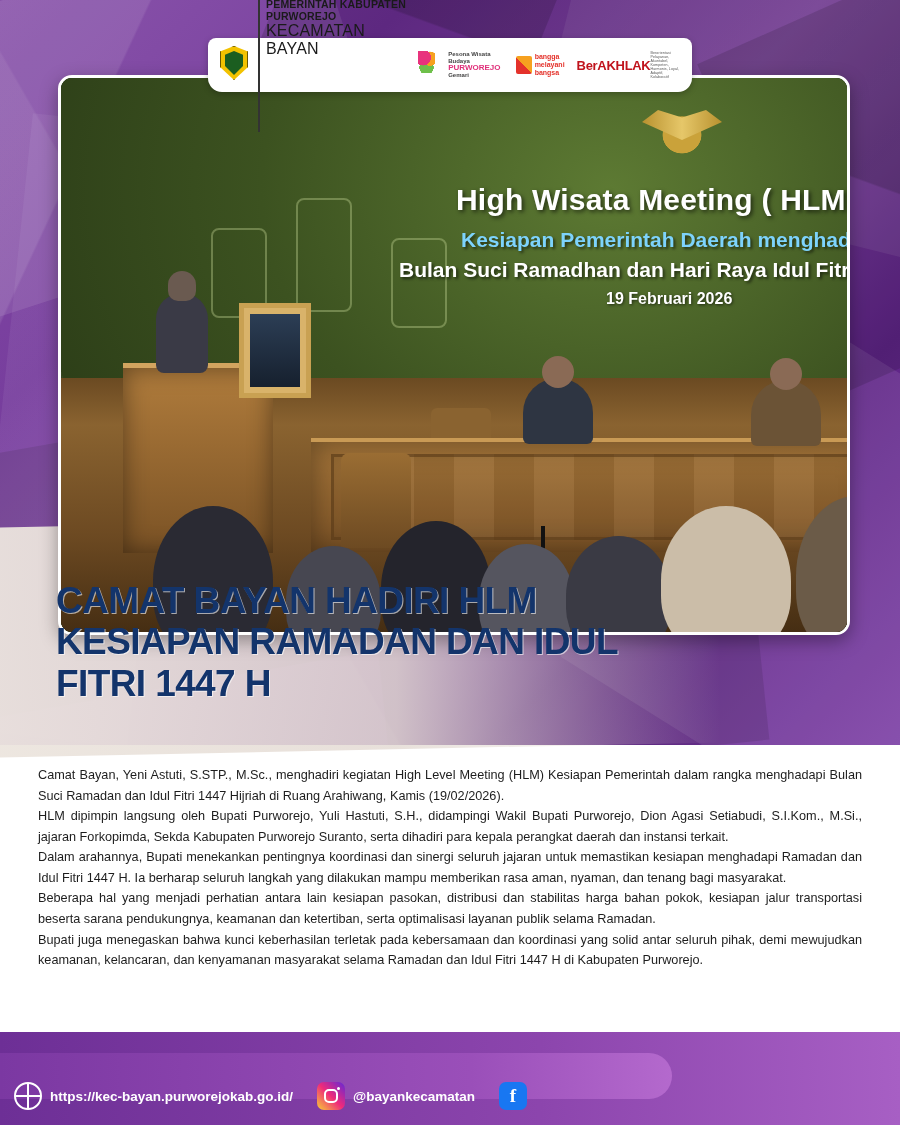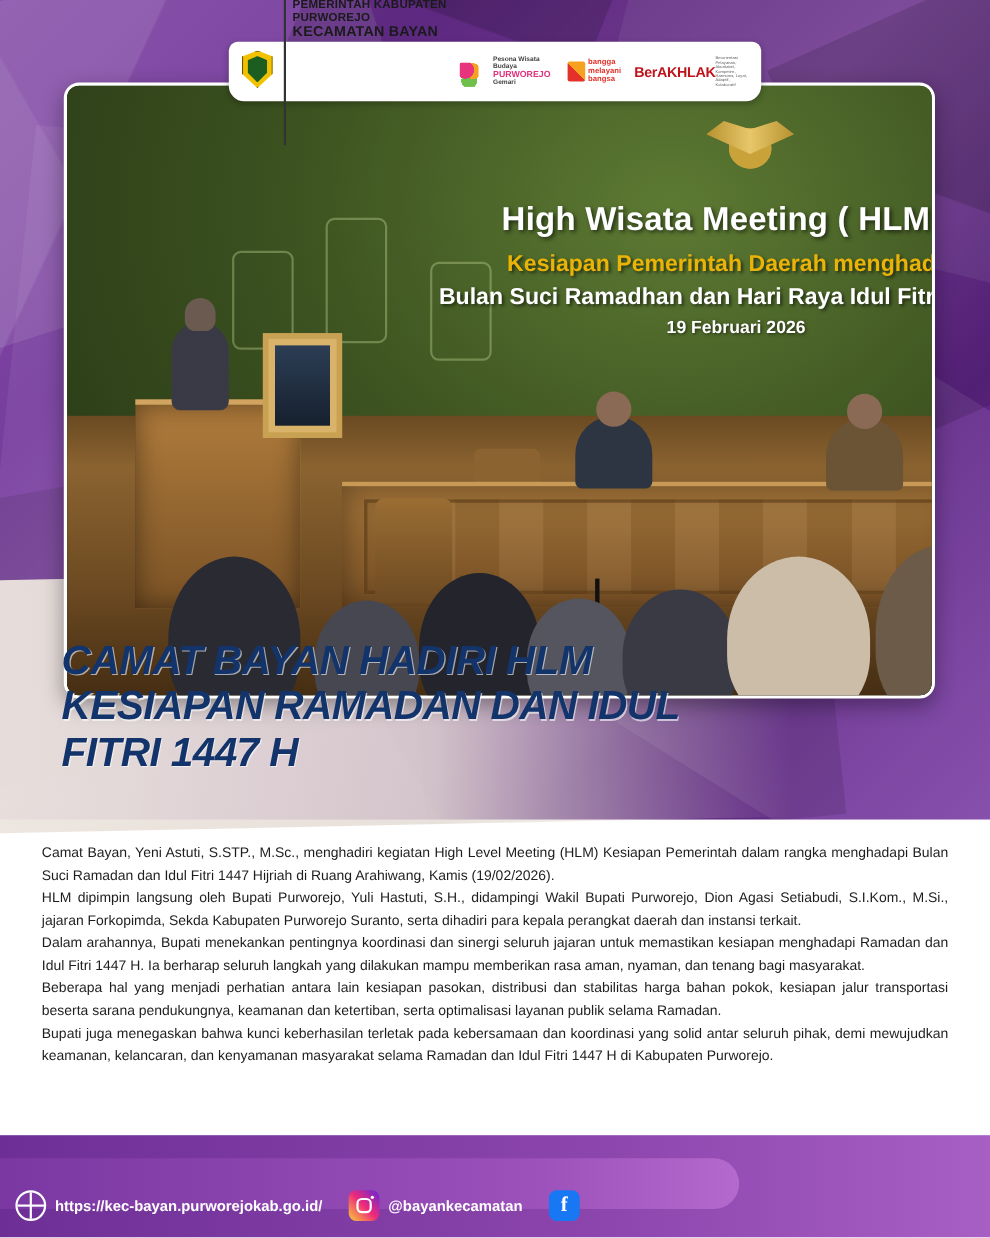--- a/index.html
+++ b/index.html
@@ -58,23 +58,23 @@
     width:28px;height:34px;background:#f2c200;
     clip-path:polygon(50% 0,100% 16%,100% 62%,50% 100%,0 62%,0 16%);
     border:1px solid #6b5700;box-sizing:border-box;
   }
   .crest .inner{
     position:absolute;left:5px;top:5px;width:18px;height:24px;background:#1b5e20;
     clip-path:polygon(50% 0,100% 16%,100% 62%,50% 100%,0 62%,0 16%);
   }
   .hdr-text{display:flex;flex-direction:column;justify-content:center;line-height:1.15;padding-left:6px;border-left:2px solid #333;}
   .hdr-text .l1{font-size:10.5px;font-weight:700;color:#1a1a1a;letter-spacing:.2px;}
-  .hdr-text .l2{font-size:13px;font-weight:700;color:#1a1a1a;letter-spacing:.2px;}
+  .hdr-text .l2{font-size:16px;font-weight:400;color:#1a1a1a;letter-spacing:.2px;}
   .logos{margin-left:auto;display:flex;align-items:center;gap:12px;}
-  .logo-pwr{display:flex;align-items:flex-end;gap:13px;}
+  .logo-pwr{display:flex;align-items:flex-start;gap:13px;}
   .logo-pwr .mark{
     width:20px;height:22px;
     background:
       radial-gradient(circle at 30% 30%,#e8337d 0 40%,transparent 41%),
       radial-gradient(circle at 70% 35%,#f6a11f 0 38%,transparent 39%),
       radial-gradient(circle at 50% 75%,#6ec04a 0 38%,transparent 39%);
   }
   .logo-pwr .txt{font-size:6px;line-height:1.05;color:#444;font-weight:700;}
   .logo-pwr .txt b{display:block;font-size:8px;color:#e0307a;}
   .logo-bmb{display:flex;align-items:center;gap:3px;}
@@ -117,21 +117,21 @@
     content:"";position:absolute;left:5px;top:18px;width:80px;height:30px;
     background:linear-gradient(90deg,#b8912f,#e6c769,#b8912f);
     clip-path:polygon(0 40%,20% 0,50% 25%,80% 0,100% 40%,50% 100%);
   }
   .banner-title{
     position:absolute;left:395px;top:105px;width:420px;color:#fff;
     font-weight:800;font-size:30px;text-shadow:2px 2px 4px rgba(0,0,0,.6);
     letter-spacing:.2px;
   }
   .banner-sub1{
-    position:absolute;left:400px;top:150px;width:430px;color:#eab308;
+    position:absolute;left:400px;top:150px;width:430px;color:#7dd3fc;
     font-weight:700;font-size:21px;text-shadow:2px 2px 3px rgba(0,0,0,.55);
   }
   .banner-sub2{
     position:absolute;left:338px;top:180px;width:500px;color:#fff;
     font-weight:700;font-size:21px;text-shadow:2px 2px 3px rgba(0,0,0,.55);
   }
   .banner-date{
     position:absolute;left:545px;top:212px;color:#ffffff;font-size:16px;font-weight:600;
     text-shadow:1px 1px 3px rgba(0,0,0,.6);
   }
@@ -179,21 +179,21 @@
   .h3{left:505px;width:105px;height:120px;background:#3a3a44;}
   .h4{left:600px;width:130px;height:150px;background:#cbbda8;}
   .h5{left:735px;width:120px;height:160px;background:#6b5b48;}
   .h6{left:225px;width:95px;height:110px;background:#474751;}
   .h7{left:418px;width:95px;height:112px;background:#55555f;}
   .mic{position:absolute;left:480px;top:448px;width:4px;height:70px;background:#111;}
 
   
   .headline{
     position:absolute;left:56px;top:580px;width:620px;z-index:7;
-    color:#13346b;font-weight:800;font-style:italic;
+    color:#13346b;font-weight:800;
     font-size:37px;line-height:1.12;letter-spacing:-.6px;
     text-shadow:1px 1px 0 rgba(255,255,255,.6);
   }
 
   
   .body{
     position:absolute;left:38px;top:765px;width:824px;
     color:#1d1d1d;font-size:12.7px;line-height:1.62;text-align:justify;
   }
   .body p{margin:0;}

